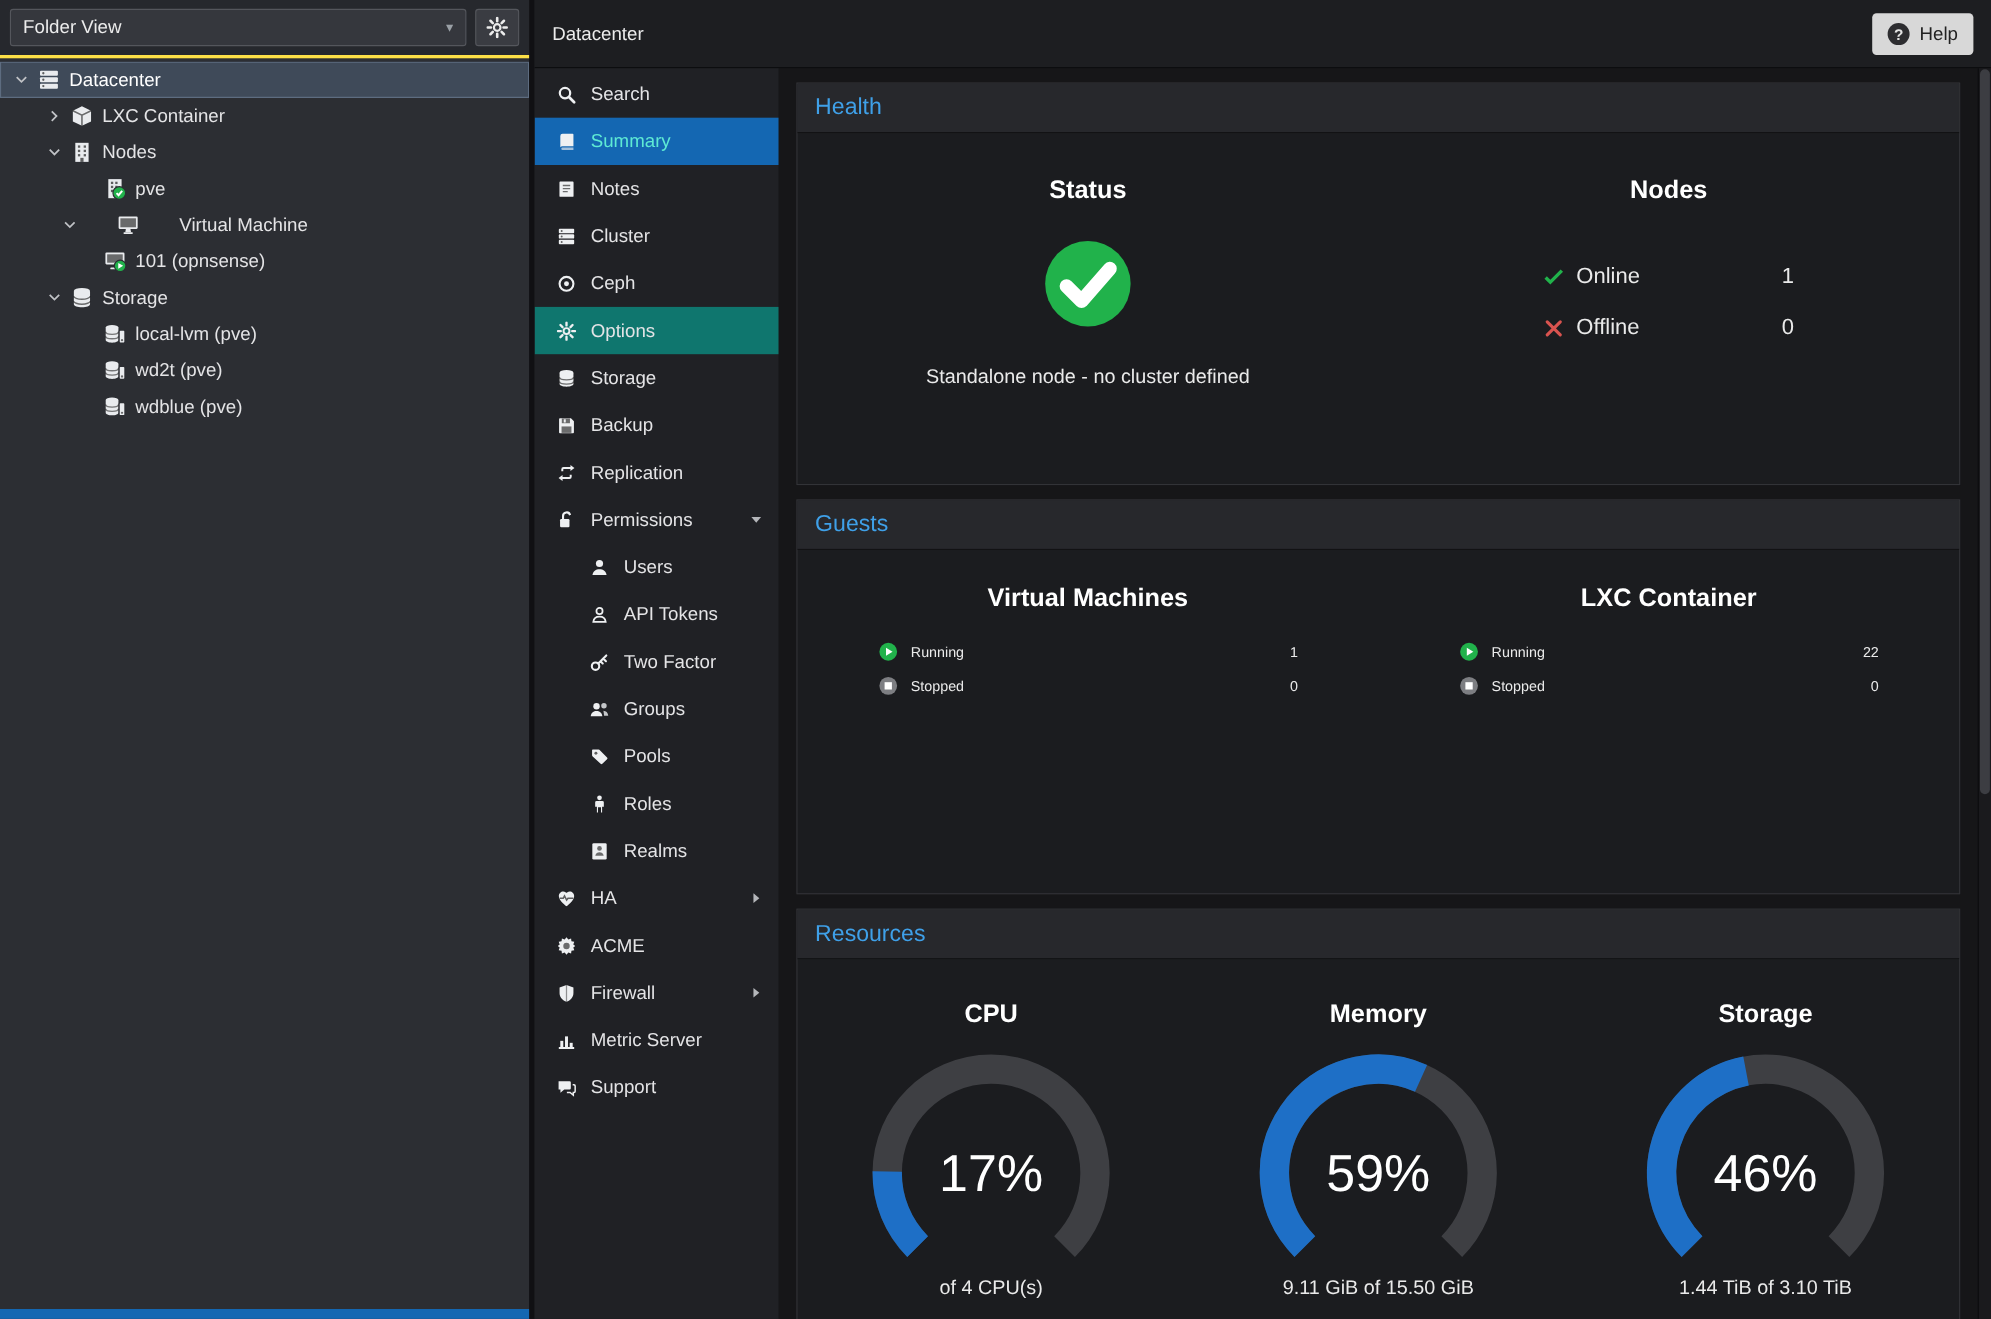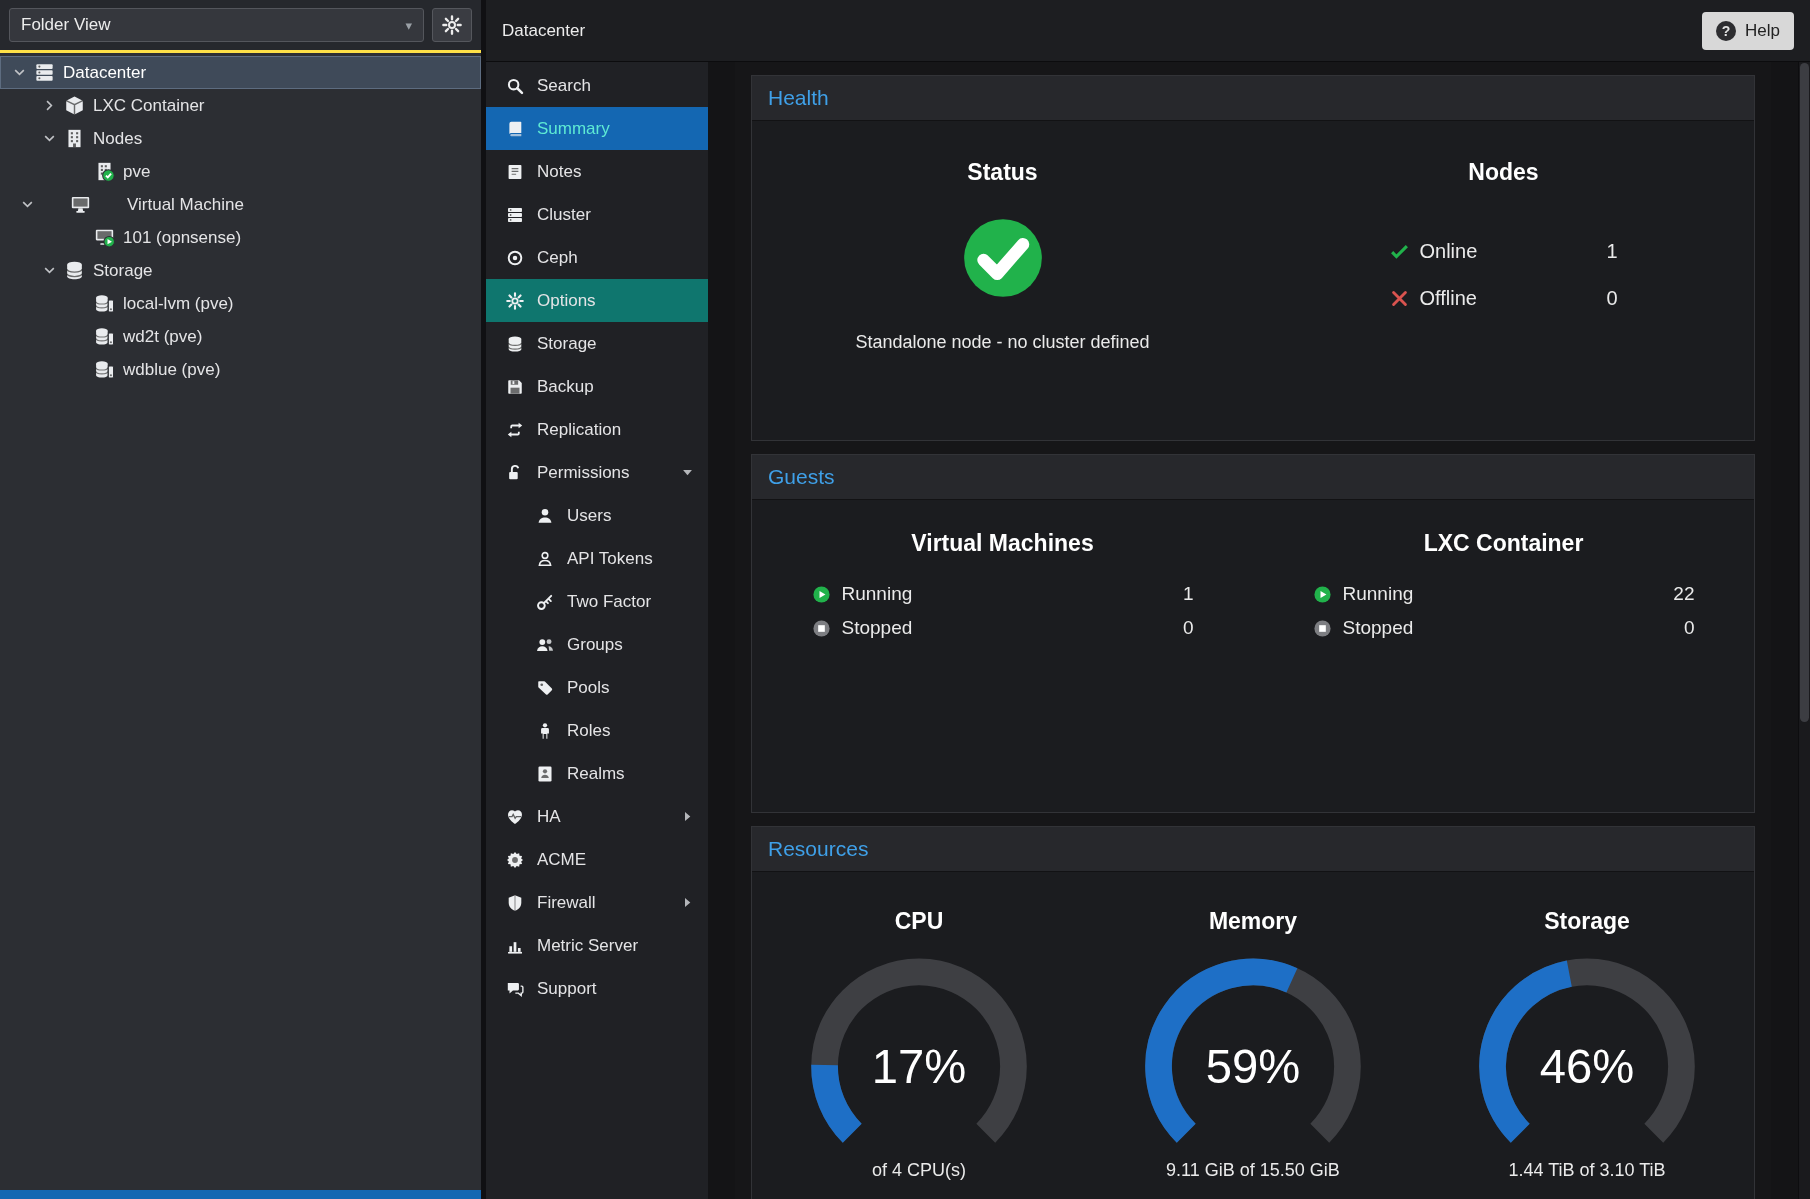--- a/index.html
+++ b/index.html
@@ -37,21 +37,21 @@
   .right { flex:1; min-width:0; display:flex; flex-direction:column; }
   .topbar { height:62px; flex:0 0 62px; background:#1d1e21; border-bottom:1px solid #0c0c0e;
             display:flex; align-items:center; padding:0 16px; }
   .topbar-title { color:#ececec; }
   .help-btn { margin-left:auto; background:#d8d8d8; color:#222; border:none; border-radius:4px;
               height:38px; padding:0 14px; font-size:17px; font-family:inherit;
               display:flex; align-items:center; gap:9px; cursor:pointer; }
   .help-q { width:20px; height:20px; border-radius:50%; background:#2d2d30; color:#e3e3e3;
             font-size:14px; font-weight:bold; display:flex; align-items:center; justify-content:center; }
 
-  .content { flex:1; min-height:0; display:flex;gap:27px; }
+  .content { flex:1; min-height:0; display:flex; }
 
   
   .menu { flex:0 0 222px; width:222px; background:#202125; padding-top:2px; overflow:hidden; }
   .menu-row { height:43px; display:flex; align-items:center; padding:0 13px 0 20px;
               color:#e4e4e6; cursor:pointer; }
   .menu-row.indent { padding-left:50px; }
   .menu-row.selected { background:var(--selection-blue,#1467b2); color:#5eead4; }
   .menu-row.focused { background:#0f766e; }
   .menu-icon { width:18px; height:18px; flex:0 0 18px; margin-right:13px; color:#eef0f2; }
   .menu-label { white-space:nowrap; }
@@ -76,21 +76,21 @@
 
   .stat-row { display:flex; align-items:center; }
   .stat-row .stat-icon { width:19px; height:19px; flex:0 0 19px; margin-right:11px; }
   .stat-label { color:#eaeaea; }
   .stat-value { margin-left:auto; color:#eaeaea; }
   .nodes-rows .stat-row { font-size:20px; }
 
   .guests-body { display:flex; height:314px; }
   .g-col { flex:1; display:flex; flex-direction:column; align-items:center; padding-top:30px; }
   .guest-rows { width:382px; margin-top:26px; display:flex; flex-direction:column; gap:12px; }
-  .guest-rows .stat-row { font-size:19px; }
+  .guest-rows .stat-row { font-size:13px; }
 
   .resources-body { display:flex; padding-top:36px; }
   .gauge-col { flex:1; display:flex; flex-direction:column; align-items:center; }
   .gauge-title { font-size:23px; font-weight:bold; color:#fff; line-height:27px; }
   .gauge-svg { width:308px; height:211px; margin-top:10px; }
   .gauge-pct { font-size:46px; fill:#ffffff; font-family:"Liberation Sans","DejaVu Sans",sans-serif; }
   .gauge-detail { font-size:18px; margin-top:4px; color:#eaeaea; }
 
   
   .vscroll { flex:0 0 12px; width:12px; background:#1a1a1d; border-left:1px solid #0d0d0f; }
@@ -191,21 +191,21 @@
                 <rect x="5.2" y="6" width="1.6" height="1.6"></rect>
                 <rect x="8.2" y="6" width="1.6" height="1.6"></rect>
                 <rect x="5.2" y="8.8" width="1.6" height="1.6"></rect>
               </g>
               <circle cx="11" cy="11" r="4.4" fill="#21b24b" stroke="#2c2e33" stroke-width=".8"></circle>
               <path d="M9.1 11.1l1.4 1.4 2.5-2.9" fill="none" stroke="#fff" stroke-width="1.4"></path>
             </svg>
           </span>
           <span class="tree-label">pve</span>
         </div>
-        <div class="tree-row" style="padding-left: 20px; gap: 28px;">
+        <div class="tree-row" style="padding-left: 56px; gap: 28px;">
           <span class="icon tree-chevron">
             <svg viewBox="0 0 16 16" aria-hidden="true">
               <path d="M3.4 5.4L8 10l4.6-4.6" fill="none" stroke="currentColor" stroke-width="1.7"></path>
             </svg>
           </span>
           <span class="icon tree-icon">
             <svg viewBox="0 0 16 16" aria-hidden="true">
               <rect x="1.4" y="2.2" width="13.2" height="8.6" rx=".8" fill="currentColor"></rect>
               <rect x="2.6" y="3.4" width="10.8" height="6.2" fill="rgba(0,0,0,.55)"></rect>
               <rect x="4.8" y="13" width="6.4" height="1.2" rx=".4" fill="currentColor"></rect>

